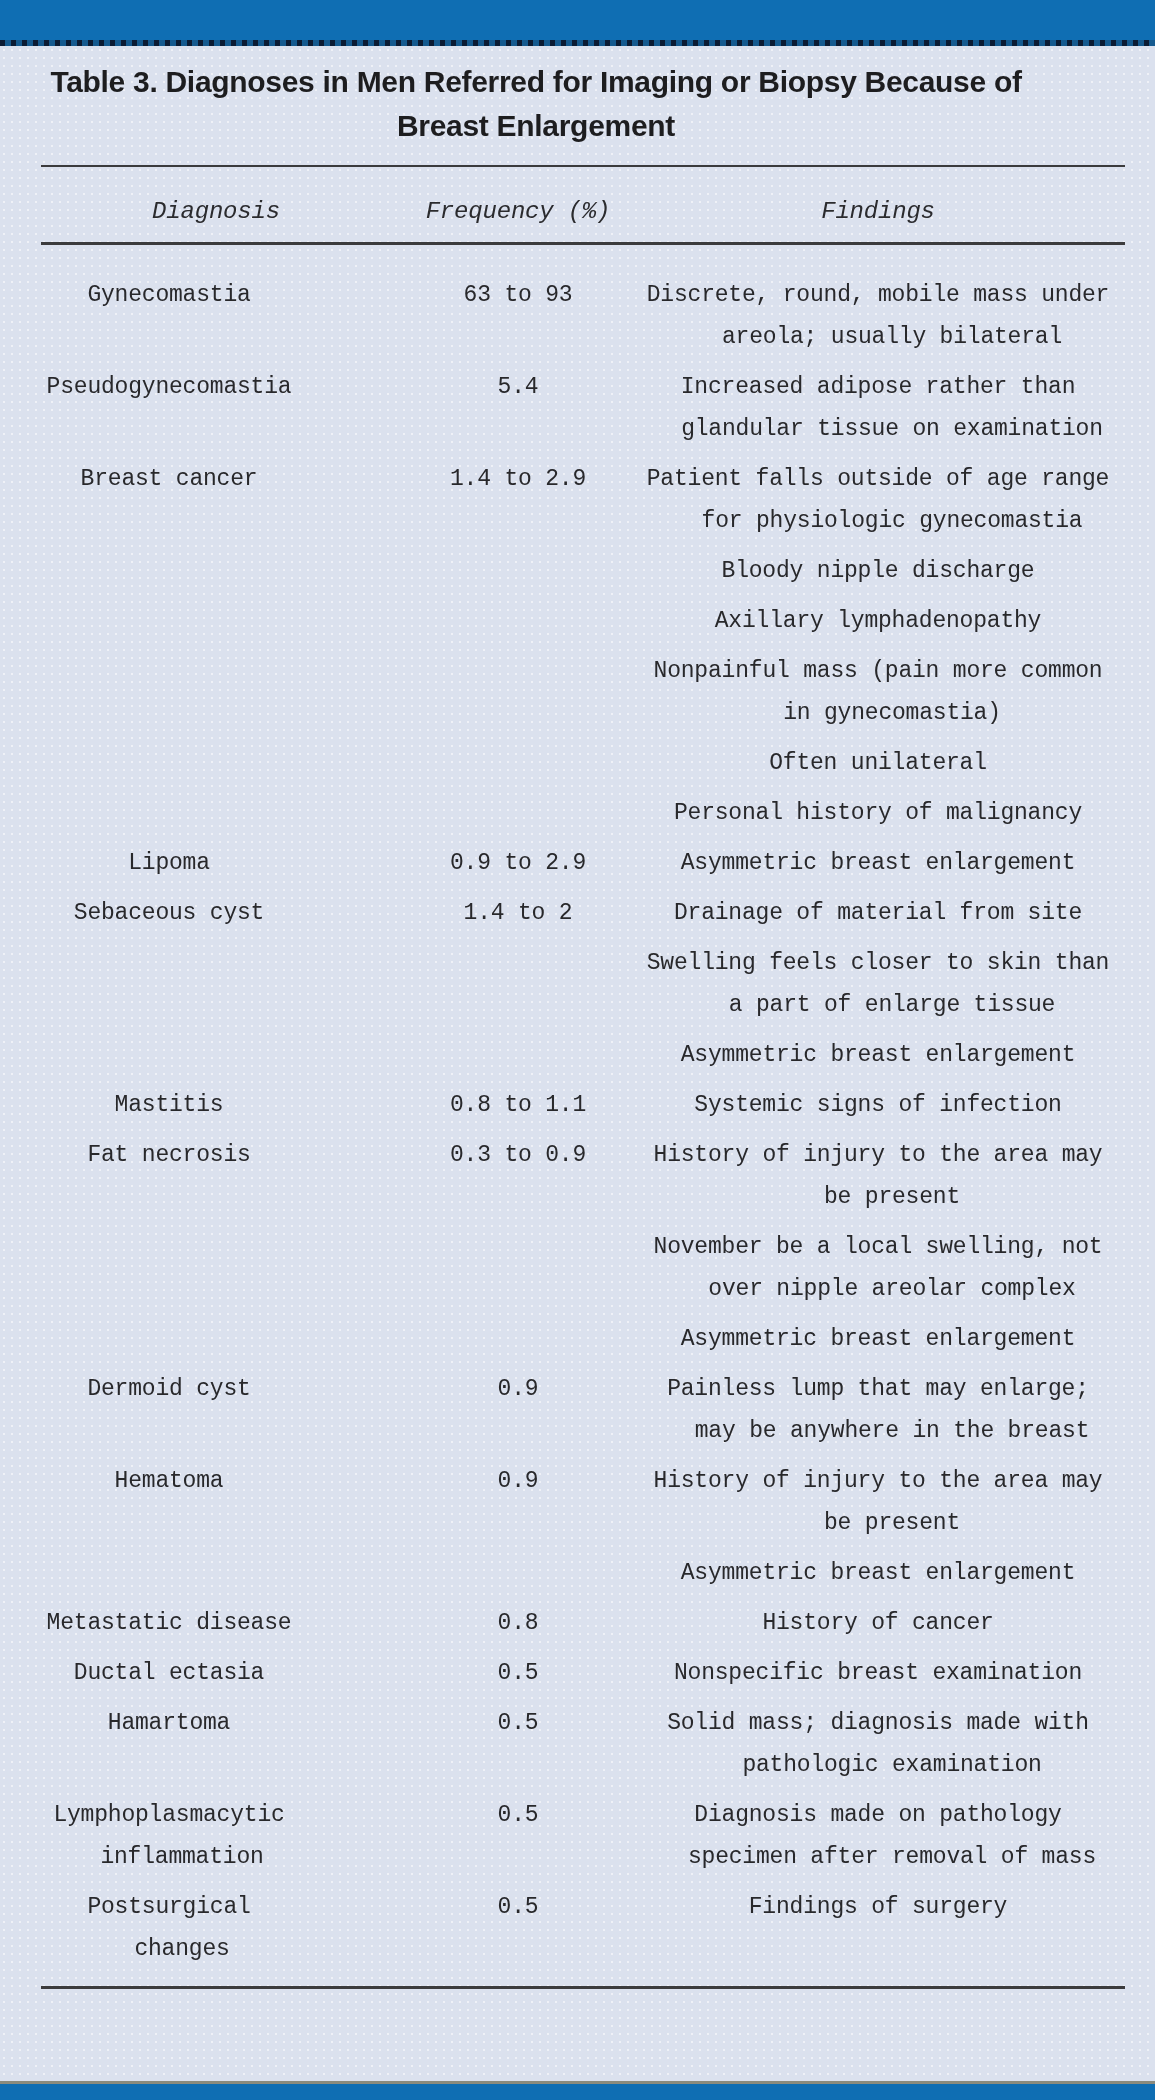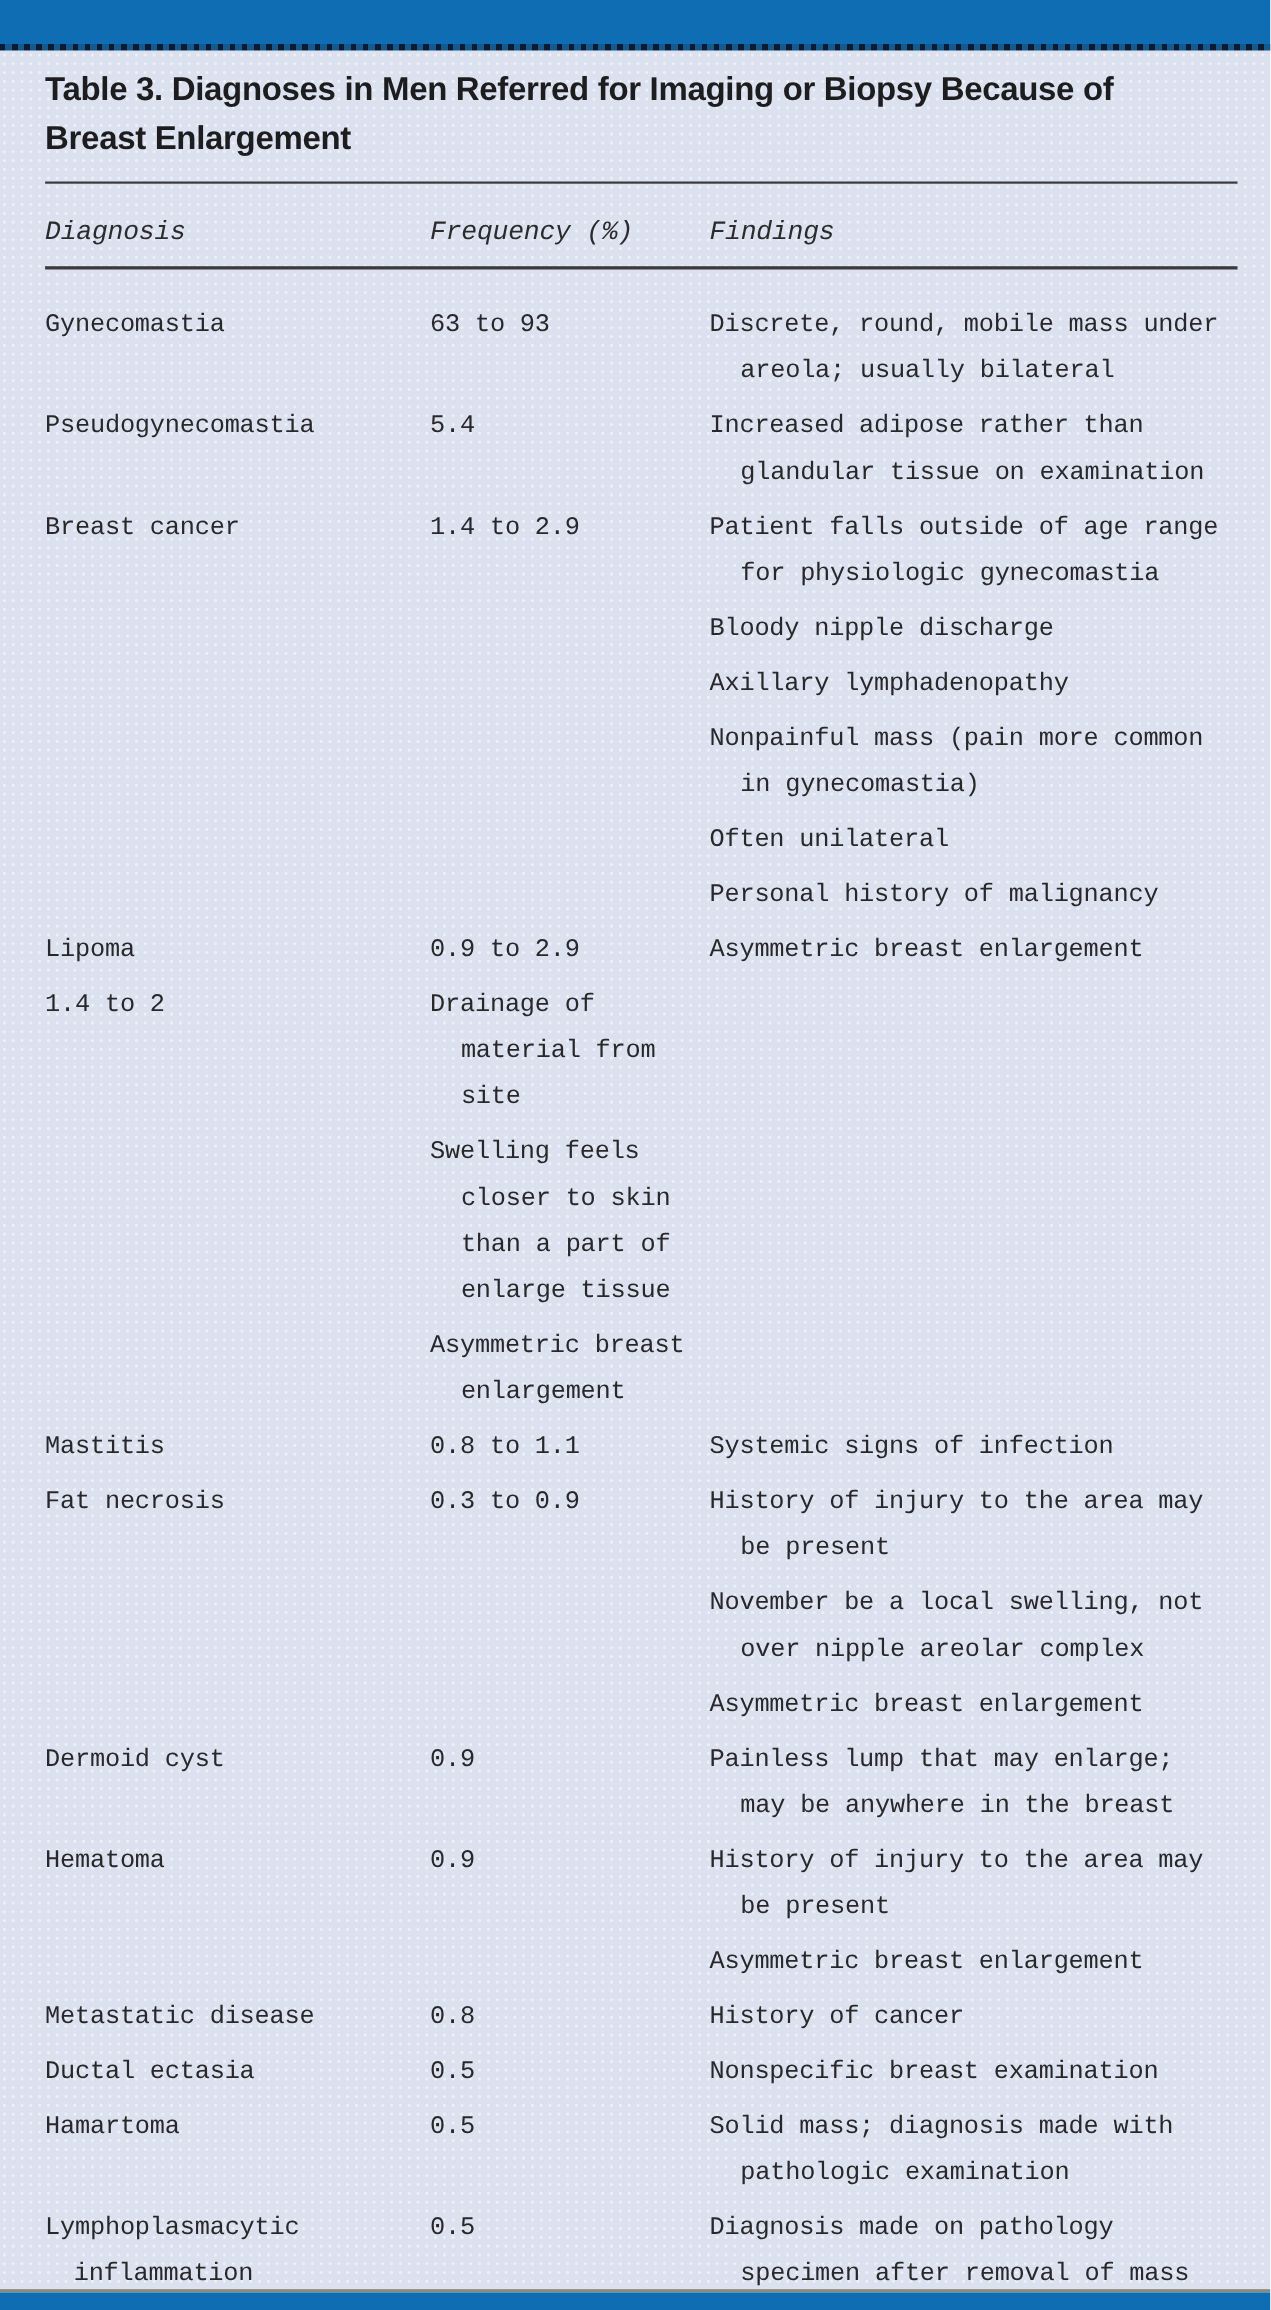--- a/index.html
+++ b/index.html
@@ -22,20 +22,21 @@
     background-image: repeating-linear-gradient(90deg, #0b1b33 0 5px, #155a8f 5px 11px);
   }
   .panel {
     box-sizing: border-box;
     height: 2035px;
     background-color: #dbe1ee;
     background-image: radial-gradient(circle, rgba(255,255,255,0.55) 1.1px, rgba(255,255,255,0) 1.4px);
     background-size: 8px 8px;
     padding: 14px 44px 0 41px;
     overflow: hidden;
+    text-align: center;
   }
   .table-title {
     margin: 0;
     max-width: 990px;
     font-size: 30px;
     line-height: 44px;
     font-weight: bold;
     color: #1d1d1f;
     letter-spacing: -0.3px;
   }
@@ -139,20 +140,21 @@
 
   <div class="grid row">
     <div class="cell diag-cell">Lipoma</div>
     <div class="cell freq-cell">0.9 to 2.9</div>
     <div class="cell findings-cell">
             <div class="finding">Asymmetric breast enlargement</div>
           </div>
   </div>
 
   <div class="grid row">
+    <div class="cell diag-cell">Sebaceous cyst</div>
     <div class="cell freq-cell">1.4 to 2</div>
     <div class="cell findings-cell">
             <div class="finding">Drainage of material from site</div>
             <div class="finding">Swelling feels closer to skin than a part of enlarge tissue</div>
             <div class="finding">Asymmetric breast enlargement</div>
           </div>
   </div>
 
   <div class="grid row">
     <div class="cell diag-cell">Mastitis</div>

